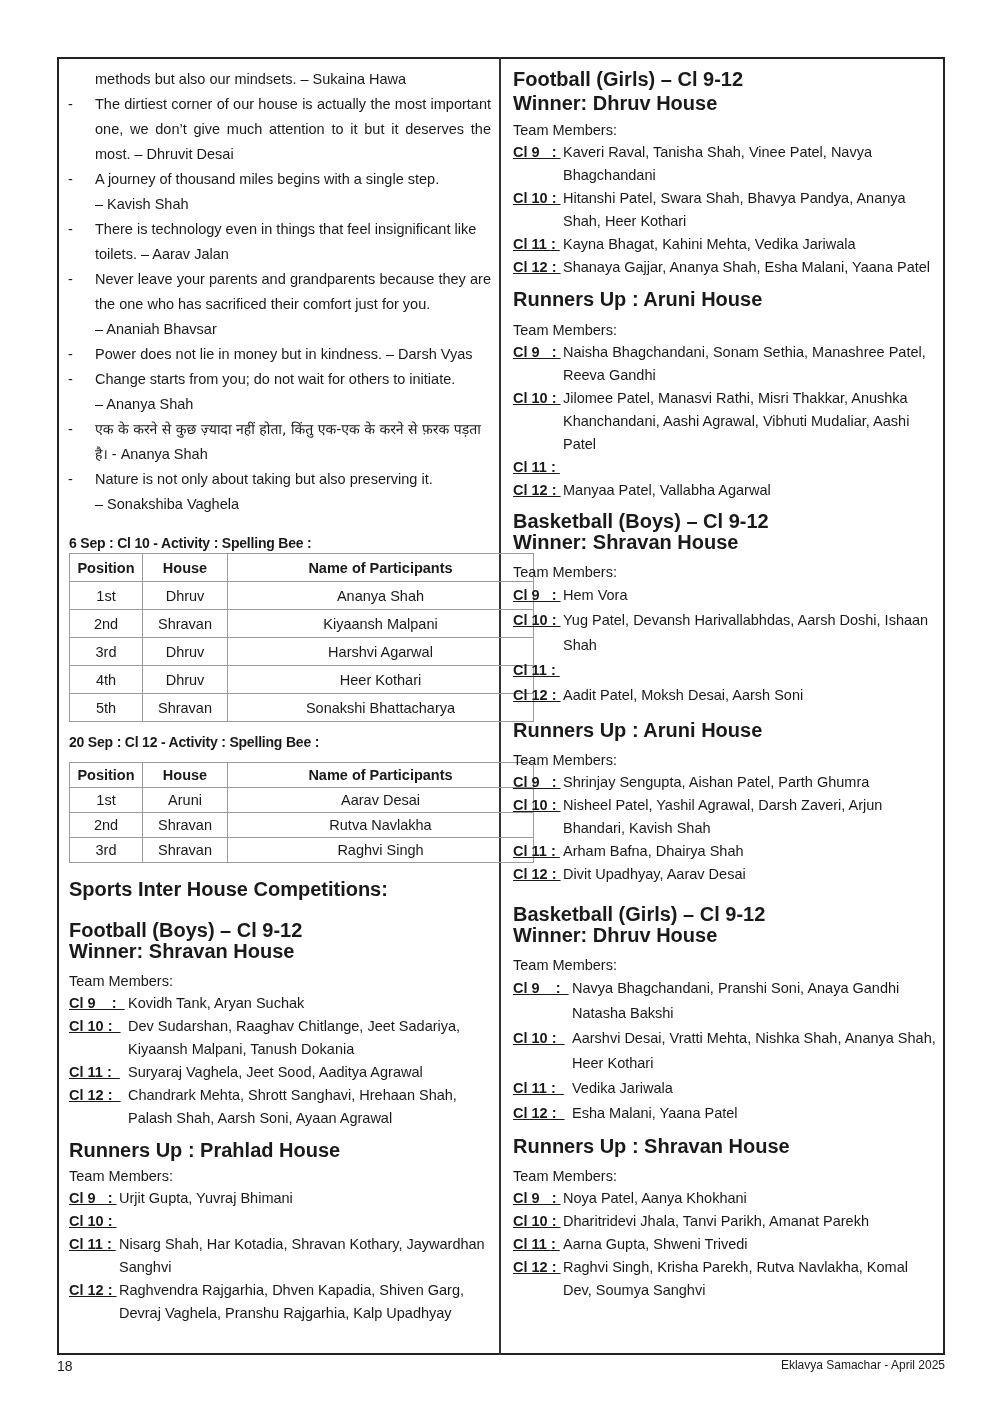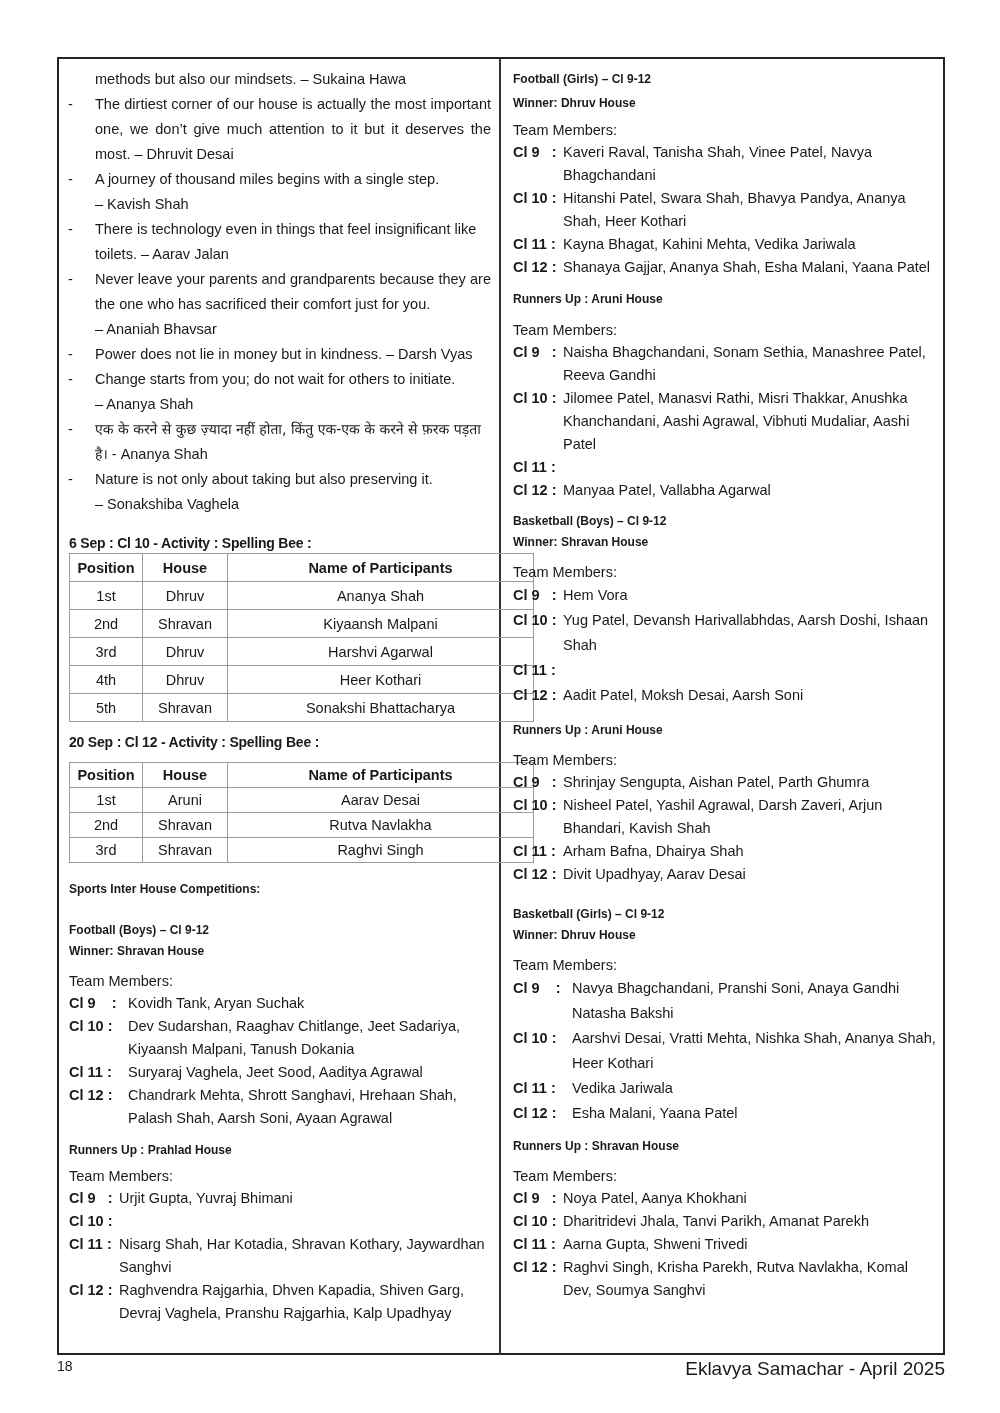--- a/index.html
+++ b/index.html
@@ -18,44 +18,44 @@
   }
   .col { position: absolute; top: 67px; }
   .col-left { left: 69px; width: 422px; }
   .col-right { left: 513px; width: 425px; }
 
   .quote { position: relative; padding-left: 26px; font-size: 14.5px; line-height: 25px; }
   .quote .dash { position: absolute; left: -1px; top: 0; }
   .quote.justify { text-align: justify; }
   .hindi { font-family: "DejaVu Sans", sans-serif; font-size: 14px; }
 
-  .heading { font-weight: bold; font-size: 12px; line-height: 21px; }
+  .heading { font-weight: bold; font-size: 20px; line-height: 21px; }
   .activity-title { font-weight: bold; font-size: 14px; margin-top: 16px; margin-bottom: 2px; letter-spacing: -0.2px; }
 
   table.result {
     border-collapse: collapse; width: 465px; font-size: 14.5px;
   }
   table.result th, table.result td {
     border: 1px solid #9a9a9a; text-align: center; padding: 0; height: 27px;
   }
   table.result th { font-weight: bold; }
   table.result.compact th, table.result.compact td { height: 24px; }
   .c-pos { width: 72px; } .c-house { width: 84px; }
 
   .team-label { font-weight: normal; font-size: 14.5px; margin-top: 10px; line-height: 22px; }
   .cl-row { display: flex; font-size: 14.5px; line-height: 23px; }
-  .cl-key { font-weight: bold; white-space: pre; flex: none; }
+  .cl-key { font-weight: bold; white-space: pre; flex: none; text-decoration: underline; }
   .cl-names { flex: 1; }
   .cl-key.w1 { width: 50px; }
   .cl-key.w2 { width: 59px; }
 
   .block { margin-top: 0; }
 
   .footer-left { position: absolute; left: 57px; top: 1358px; font-size: 14px; }
-  .footer-right { position: absolute; right: 55px; top: 1358px; font-size: 19px; }
+  .footer-right { position: absolute; right: 55px; top: 1358px; font-size: 12px; }
 </style>
 </head>
 <body>
 
 <div class="frame"></div>
 <div class="divider"></div>
 
 <div class="col col-left">
 
   <div>

